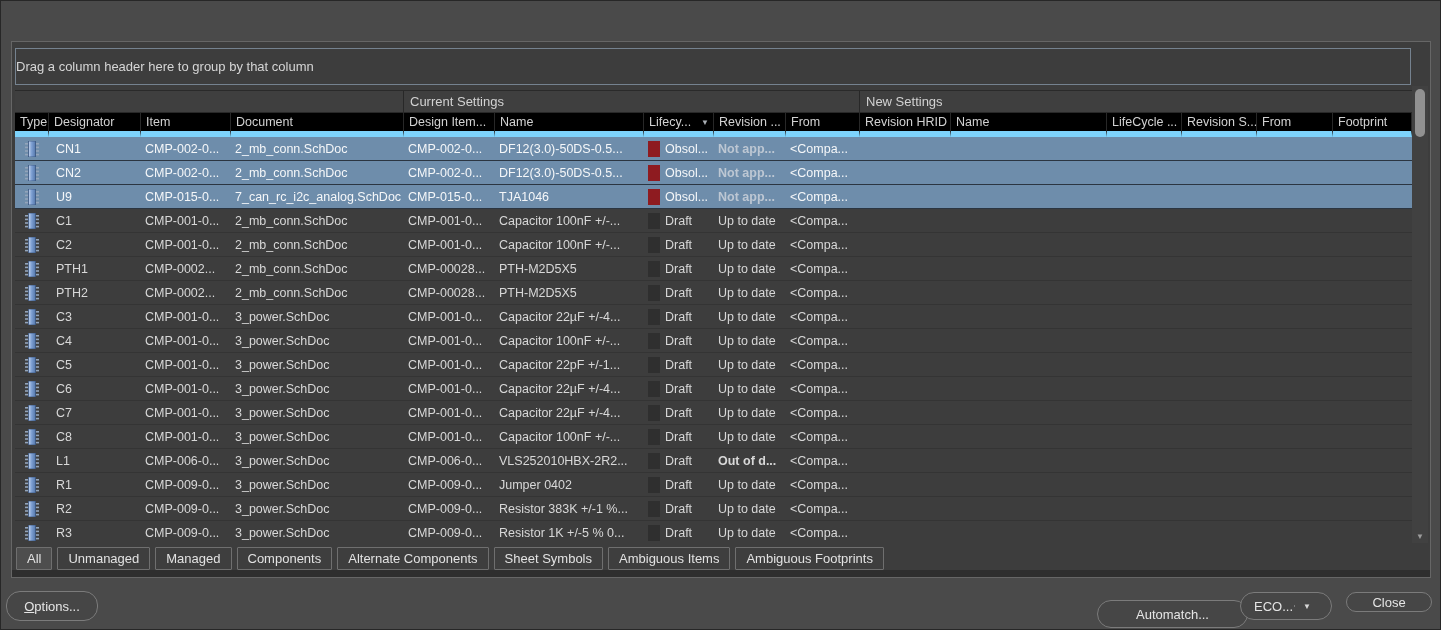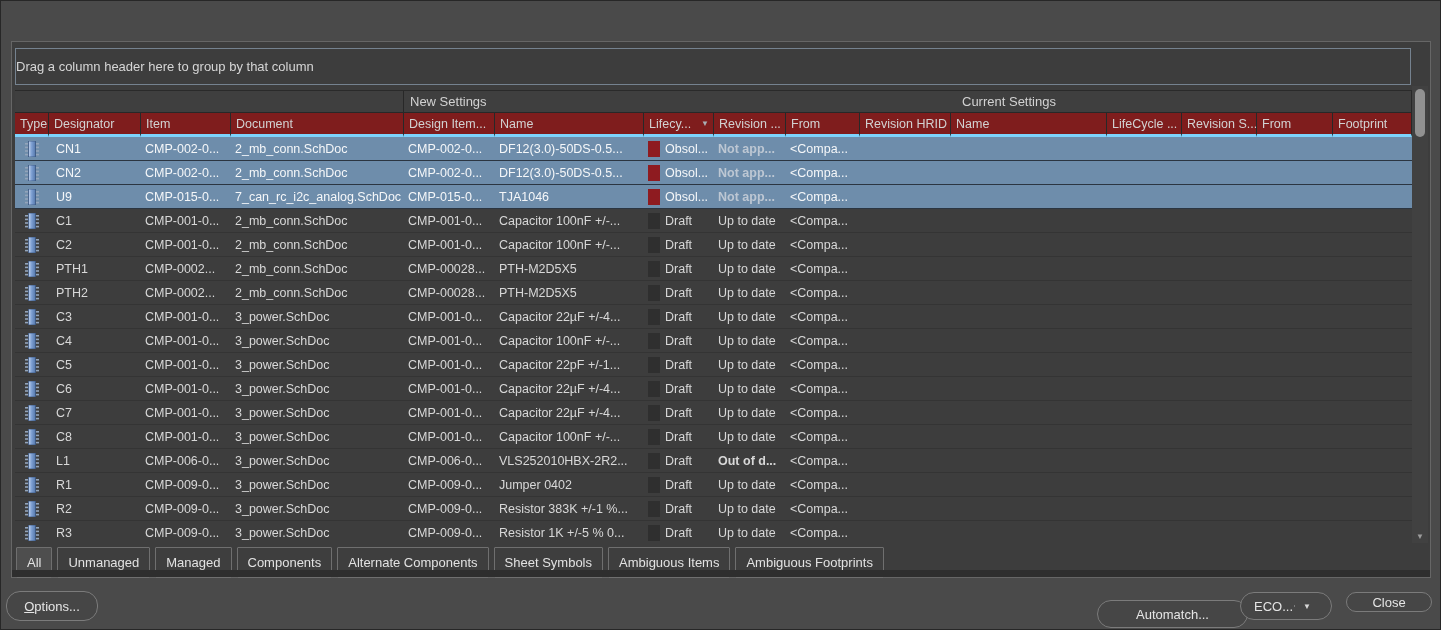--- a/index.html
+++ b/index.html
@@ -42,22 +42,22 @@
   .ghead-groups { display:flex; height:22px; }
   .ghg {
     flex:none; box-sizing:border-box; background:#3f3f3f;
     border-right:1px solid #282828; border-bottom:1px solid #282828;
     display:flex; align-items:center; padding-left:6px;
     color:#d2d2d2; font-size:13px; white-space:nowrap; overflow:hidden;
   }
   .g0{width:389px} .g1{width:456px} .g2{width:552px; border-right:none}
   .ghead-cols { display:flex; height:24px; }
   .ghc {
-    flex:none; box-sizing:border-box; background:#7f1d1d;
-    border-right:1px solid #282828; border-bottom:3px solid #7dd3fc;
+    flex:none; box-sizing:border-box; background:#000000;
+    border-right:1px solid #282828; border-bottom:6px solid #7dd3fc;
     display:flex; align-items:center; padding:0 2px 0 5px;
     color:#d2d2d2; font-size:12.5px; white-space:nowrap; overflow:hidden;
   }
   .sort-arrow { margin-left:auto; padding-right:2px; font-size:8px; color:#a9aeb4; }
   .w0{width:34px}.w1{width:92px}.w2{width:90px}.w3{width:173px}.w4{width:91px}
   .w5{width:149px}.w6{width:70px}.w7{width:72px}.w8{width:74px}.w9{width:91px}
   .w10{width:156px}.w11{width:75px}.w12{width:75px}.w13{width:76px}.w14{width:79px}
   .gbody { height:407px; overflow:hidden; background:#3d3d3d; }
   .trow {
     display:flex; height:24px; box-sizing:border-box;
@@ -85,21 +85,21 @@
     position:absolute; left:3px; top:3px; width:10px; height:48px;
     background:#919191; border-radius:5px;
   }
   .vdown {
     position:absolute; left:0; bottom:2px; width:16px; text-align:center;
     color:#9c9c9c; font-size:8px;
   }
   
   .tabs { position:absolute; left:4px; top:505px; height:23px; display:flex; gap:5px; }
   .tab {
-    box-sizing:border-box; height:31px; padding:0 10px;
+    box-sizing:border-box; height:23px; padding:0 10px;
     display:flex; align-items:center;
     background:#3e3e3e; border:1px solid #6f6f6f; border-radius:1px;
     color:#e2e2e2; font-size:13px; white-space:nowrap; cursor:default;
   }
   .tab.active { background:#4e4e4e; }
   .tabs-strip { position:absolute; left:0; top:528px; width:100%; height:7px; background:#2e2e2e; }
   
   .btn {
     position:absolute; box-sizing:border-box;
     background:#464646; border:1px solid #7b7b7b; border-radius:14px;
@@ -136,22 +136,22 @@
 
   <div class="panel">
 
     <div class="group-hint">
       <span>Drag a column header here to group by that column</span>
     </div>
 
     <div class="grid-wrap">
       <div class="ghead-groups">
         <div class="ghg g0"></div>
+        <div class="ghg g1">Current Settings</div>
         <div class="ghg g2">New Settings</div>
-        <div class="ghg g1">Current Settings</div>
       </div>
       <div class="ghead-cols">
         <div class="ghc w0">Type</div>
         <div class="ghc w1">Designator</div>
         <div class="ghc w2">Item</div>
         <div class="ghc w3">Document</div>
         <div class="ghc w4">Design Item...</div>
         <div class="ghc w5">Name</div>
         <div class="ghc w6">
           <span>Lifecy...</span>

